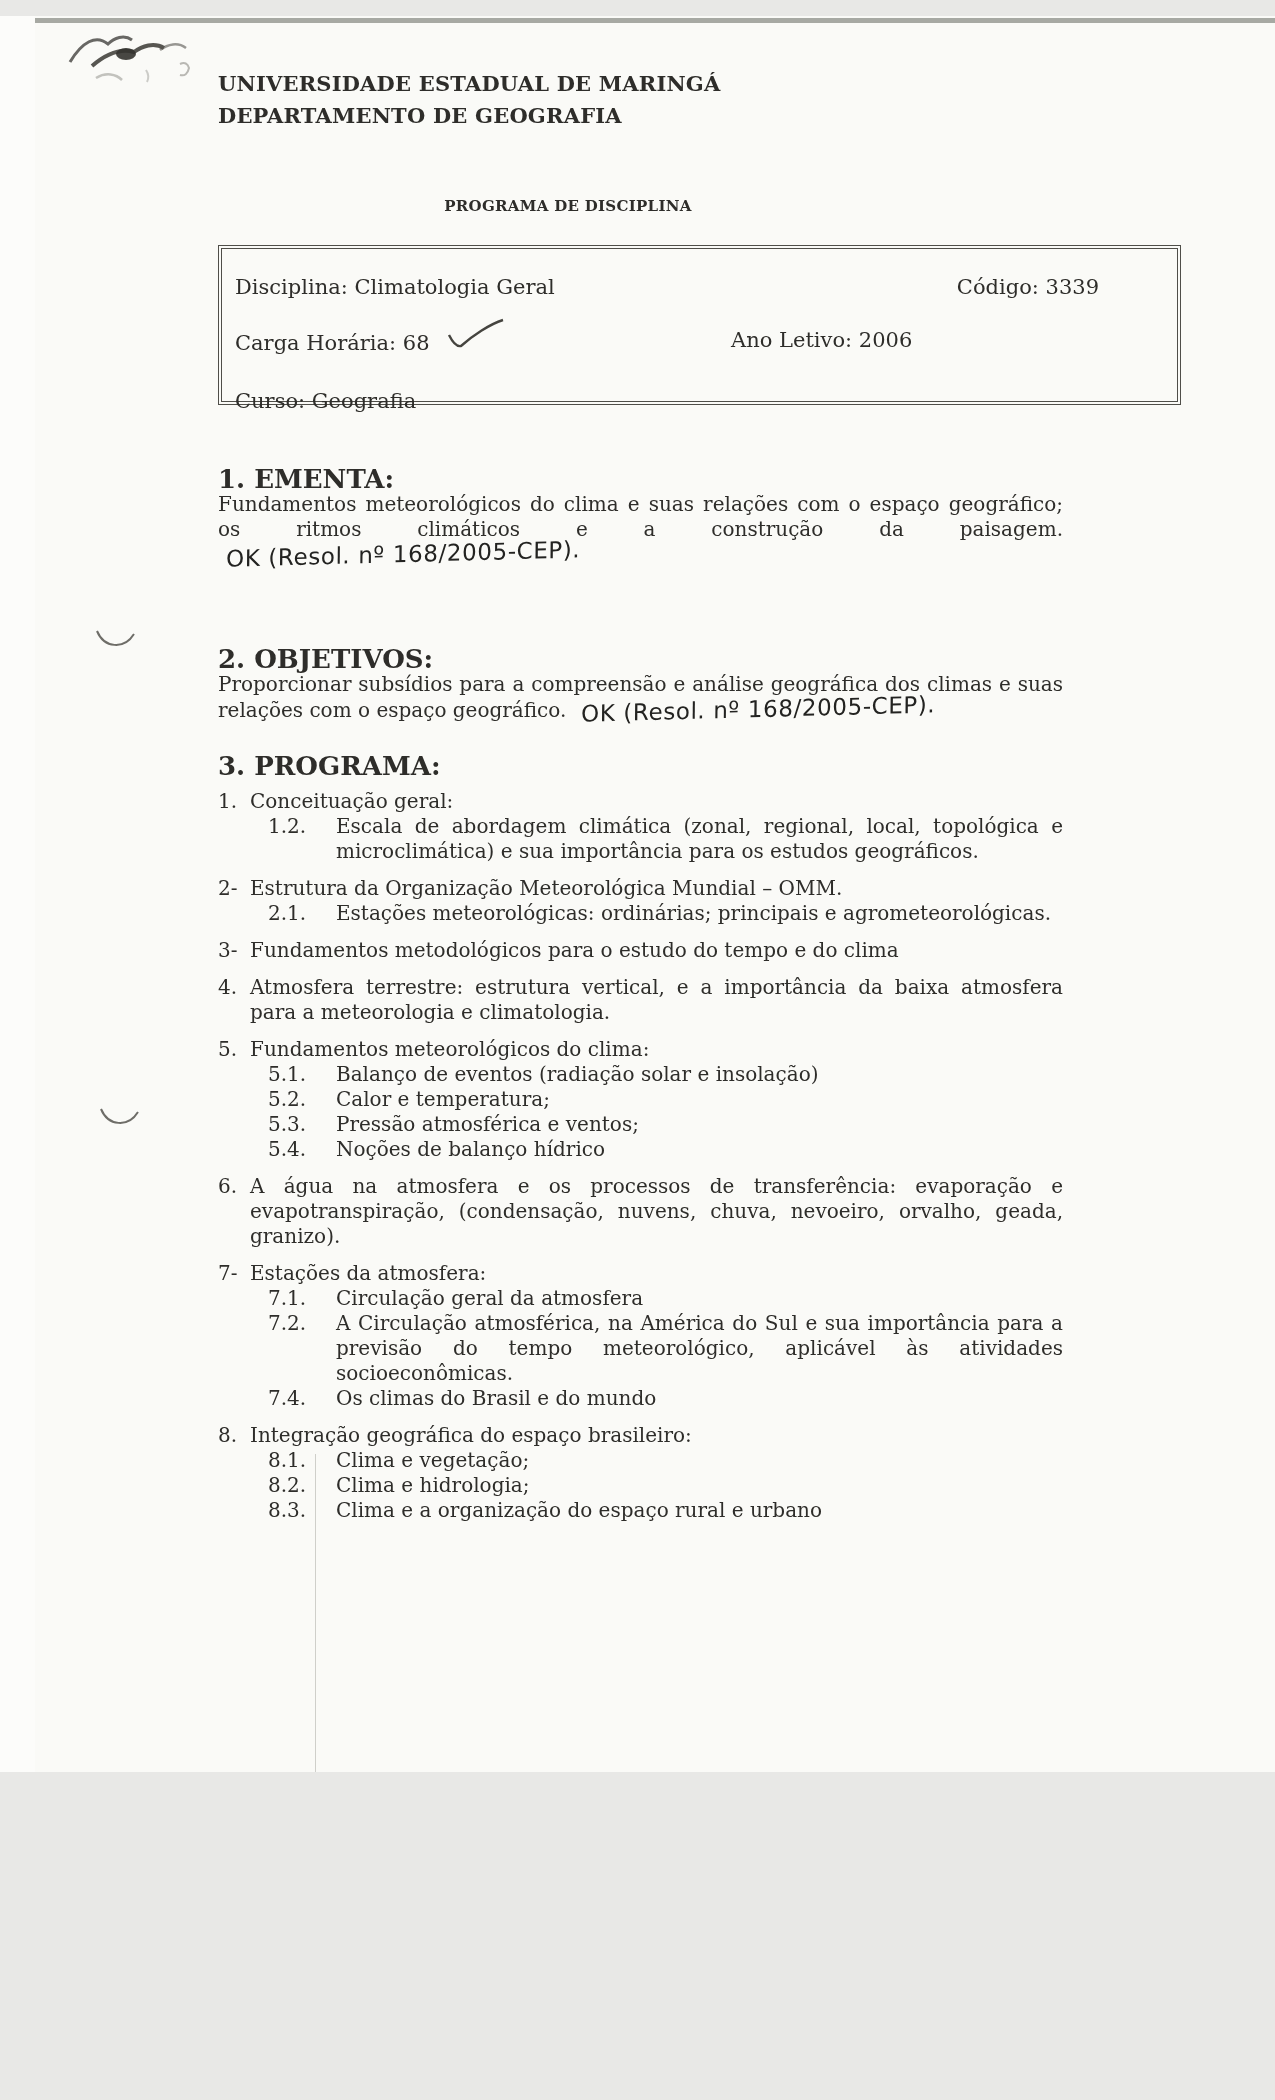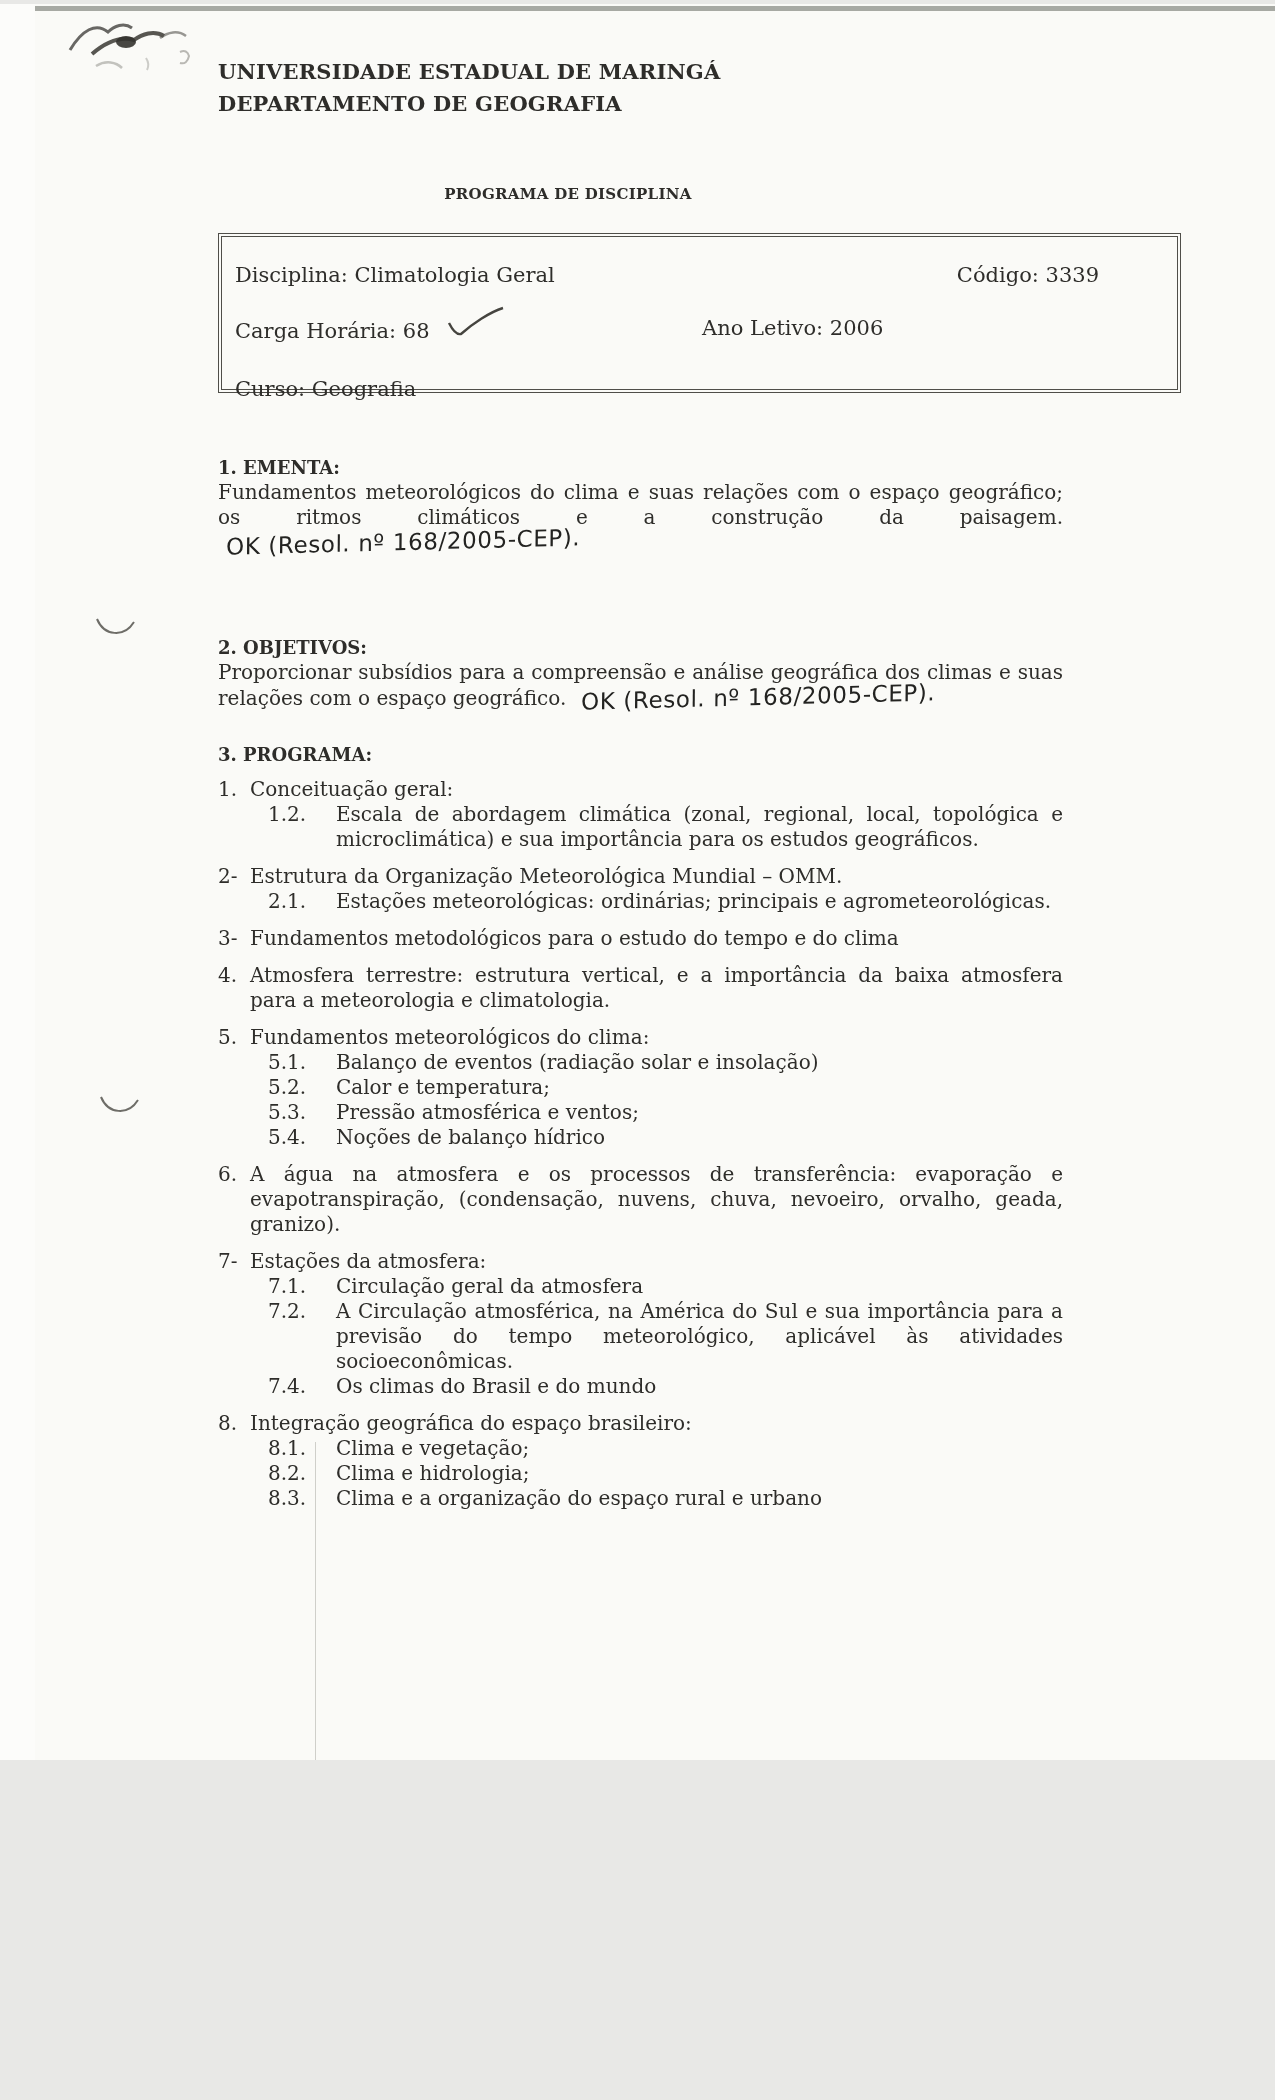--- a/index.html
+++ b/index.html
@@ -1,44 +1,44 @@
 <!DOCTYPE html>
 <html lang="pt"><head>
 <meta charset="utf-8">
 <style>
   html,body { margin:0; padding:0; background:#e8e8e6; }
   .page {
-    position:relative; width:1275px; height:1756px; margin:4px auto;
+    position:relative; width:1275px; height:1756px; margin:16px auto;
     background:#fafaf7; overflow:hidden;
     font-family:"DejaVu Serif", serif; color:#2e2d2a;
   }
   .scan-left-strip { position:absolute; left:0; top:0; width:35px; height:100%; background:#fcfcfa; }
   .scan-top-edge { position:absolute; left:35px; right:0; top:2px; height:5px; background:#a7a9a3; }
 
   .doc { position:absolute; left:218px; top:52px; width:845px; }
 
   .letterhead { font-weight:bold; font-size:21px; line-height:32px; letter-spacing:0.2px; }
   .doc-title { margin-top:62px; width:700px; text-align:center; font-weight:bold;
                font-size:15px; line-height:25px; letter-spacing:0.3px; }
 
   .info-box {
     box-sizing:border-box; width:963px; margin-top:26px; height:160px;
     border:4px double #4f4e49; padding:24px 0 0 13px; position:relative;
     font-size:21px; line-height:28px; background:transparent;
   }
-  .box-row { display:flex; margin-bottom:25px; position:relative; }
+  .box-row { display:flex; margin-bottom:25px; position:relative;gap:29px; }
   .box-row .cell-fixed { flex:0 0 467px; }
   .box-row .cell-right { margin-left:auto; margin-right:78px; }
   .hand-check { display:inline-block; vertical-align:middle; margin-left:10px; transform:translateY(-8px); }
 
   .section { }
   .sec-ementa   { margin-top:62px; }
   .sec-objetivos{ margin-top:79px; }
   .sec-programa { margin-top:31px; }
-  .sec-head { font-weight:bold; font-size:18px; line-height:25px; }
+  .sec-head { font-weight:bold; font-size:26px; line-height:25px; }
   .sec-para { font-size:20px; line-height:25px; text-align:justify; }
 
   .handwriting {
     font-family:"DejaVu Sans", sans-serif; font-size:23px; line-height:25px;
     display:inline-block; transform:rotate(-1.5deg) skewX(-2deg);
     letter-spacing:0.6px; color:#232321; white-space:nowrap; margin-left:8px;
   }
 
   .prog-list { margin-top:10px; font-size:20px; line-height:25px; }
   .prog-item { display:flex; margin-top:12px; }

